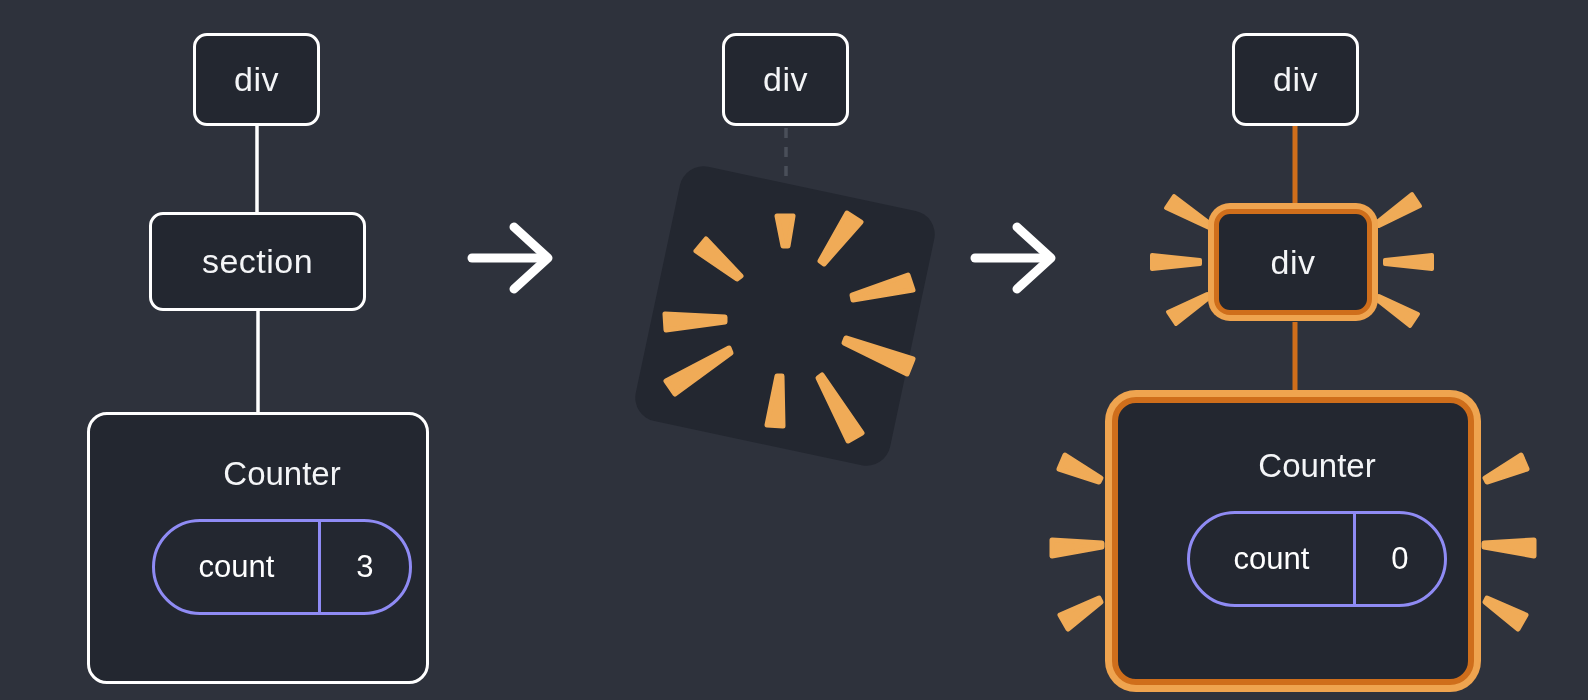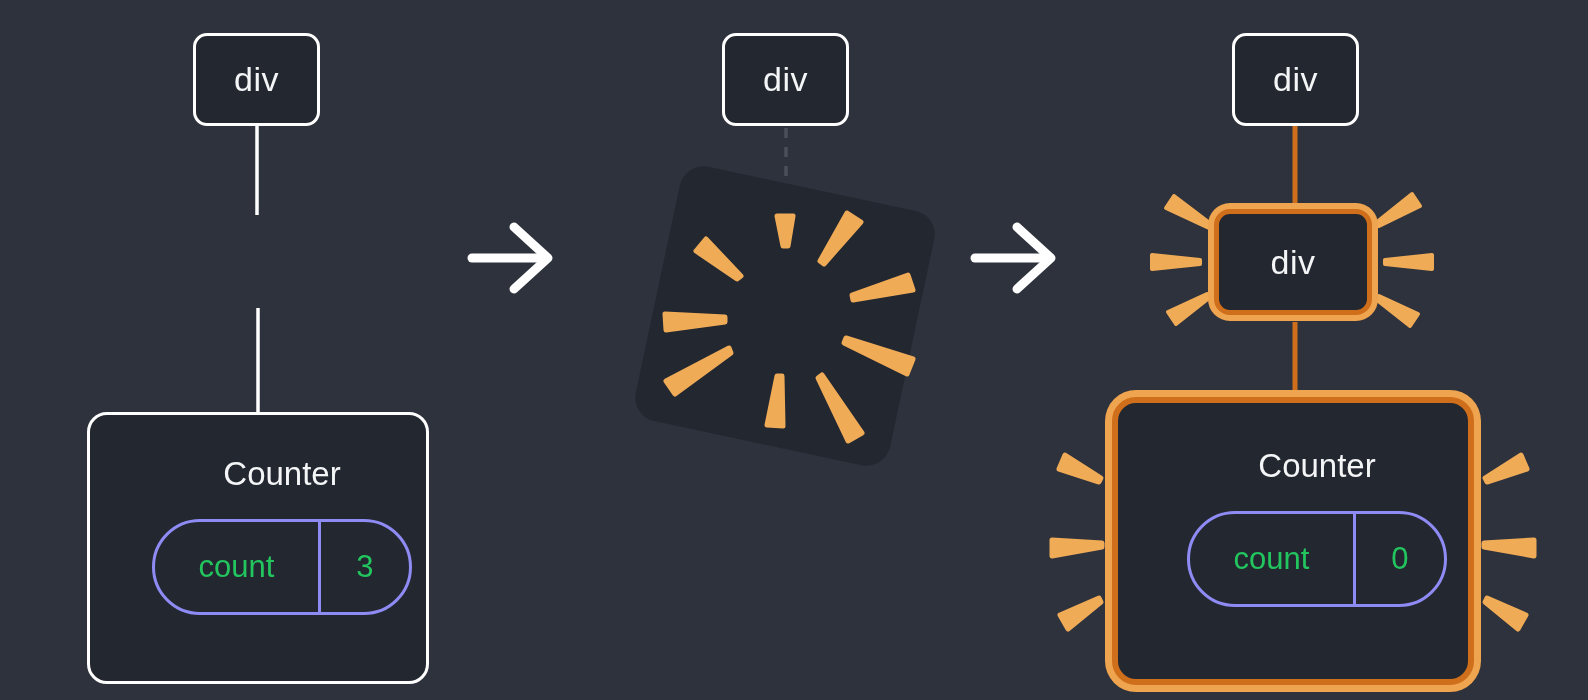--- a/index.html
+++ b/index.html
@@ -28,21 +28,21 @@
   }
   #box-left-counter{left:87px;top:412px;width:342px;height:272px;}
   #box-right-counter{
     left:1112px;top:397px;width:362px;height:288px;border-radius:24px;
     border:6px solid #cf6e1b;box-shadow:0 0 0 7px #efa44f;
   }
   .counter-title{color:#f4f5f7;font-size:33px;font-weight:500;margin-top:40px;}
   #box-right-counter .counter-title{margin-top:44px;}
   .pill{
     margin-top:26px;width:260px;height:96px;display:flex;box-sizing:border-box;
-    border:3px solid #8f8bf4;border-radius:60px;color:#22c55e;font-size:31px;
+    border:3px solid #8f8bf4;border-radius:60px;color:#ffffff;font-size:31px;
     background:transparent;
     text-align:right;
   }
   .pill-key{flex:1.85;display:flex;align-items:center;justify-content:center;}
   .pill-value{flex:1;display:flex;align-items:center;justify-content:center;border-left:3px solid #8f8bf4;}
 </style>
 </head>
 <body>
 
 <div class="canvas">
@@ -101,20 +101,23 @@
       <polygon points="1099,598 1101,602 1068,629 1060,615"></polygon>
       <polygon points="1485,478 1487,482 1527,469 1521,455"></polygon>
       <polygon points="1484,543 1484,547 1534,556 1534,540"></polygon>
       <polygon points="1487,598 1485,602 1518,629 1526,615"></polygon>
     </g>
   </svg>
 
   <div class="node" id="node-left-div">
     <span>div</span>
   </div>
+  <div class="node" id="node-left-section">
+    <span>section</span>
+  </div>
   <div class="counter-box" id="box-left-counter">
     <div class="counter-title">Counter</div>
     <div class="pill">
       <span class="pill-key">count</span>
       <span class="pill-value">3</span>
     </div>
   </div>
 
   <div class="node" id="node-mid-div">
     <span>div</span>

